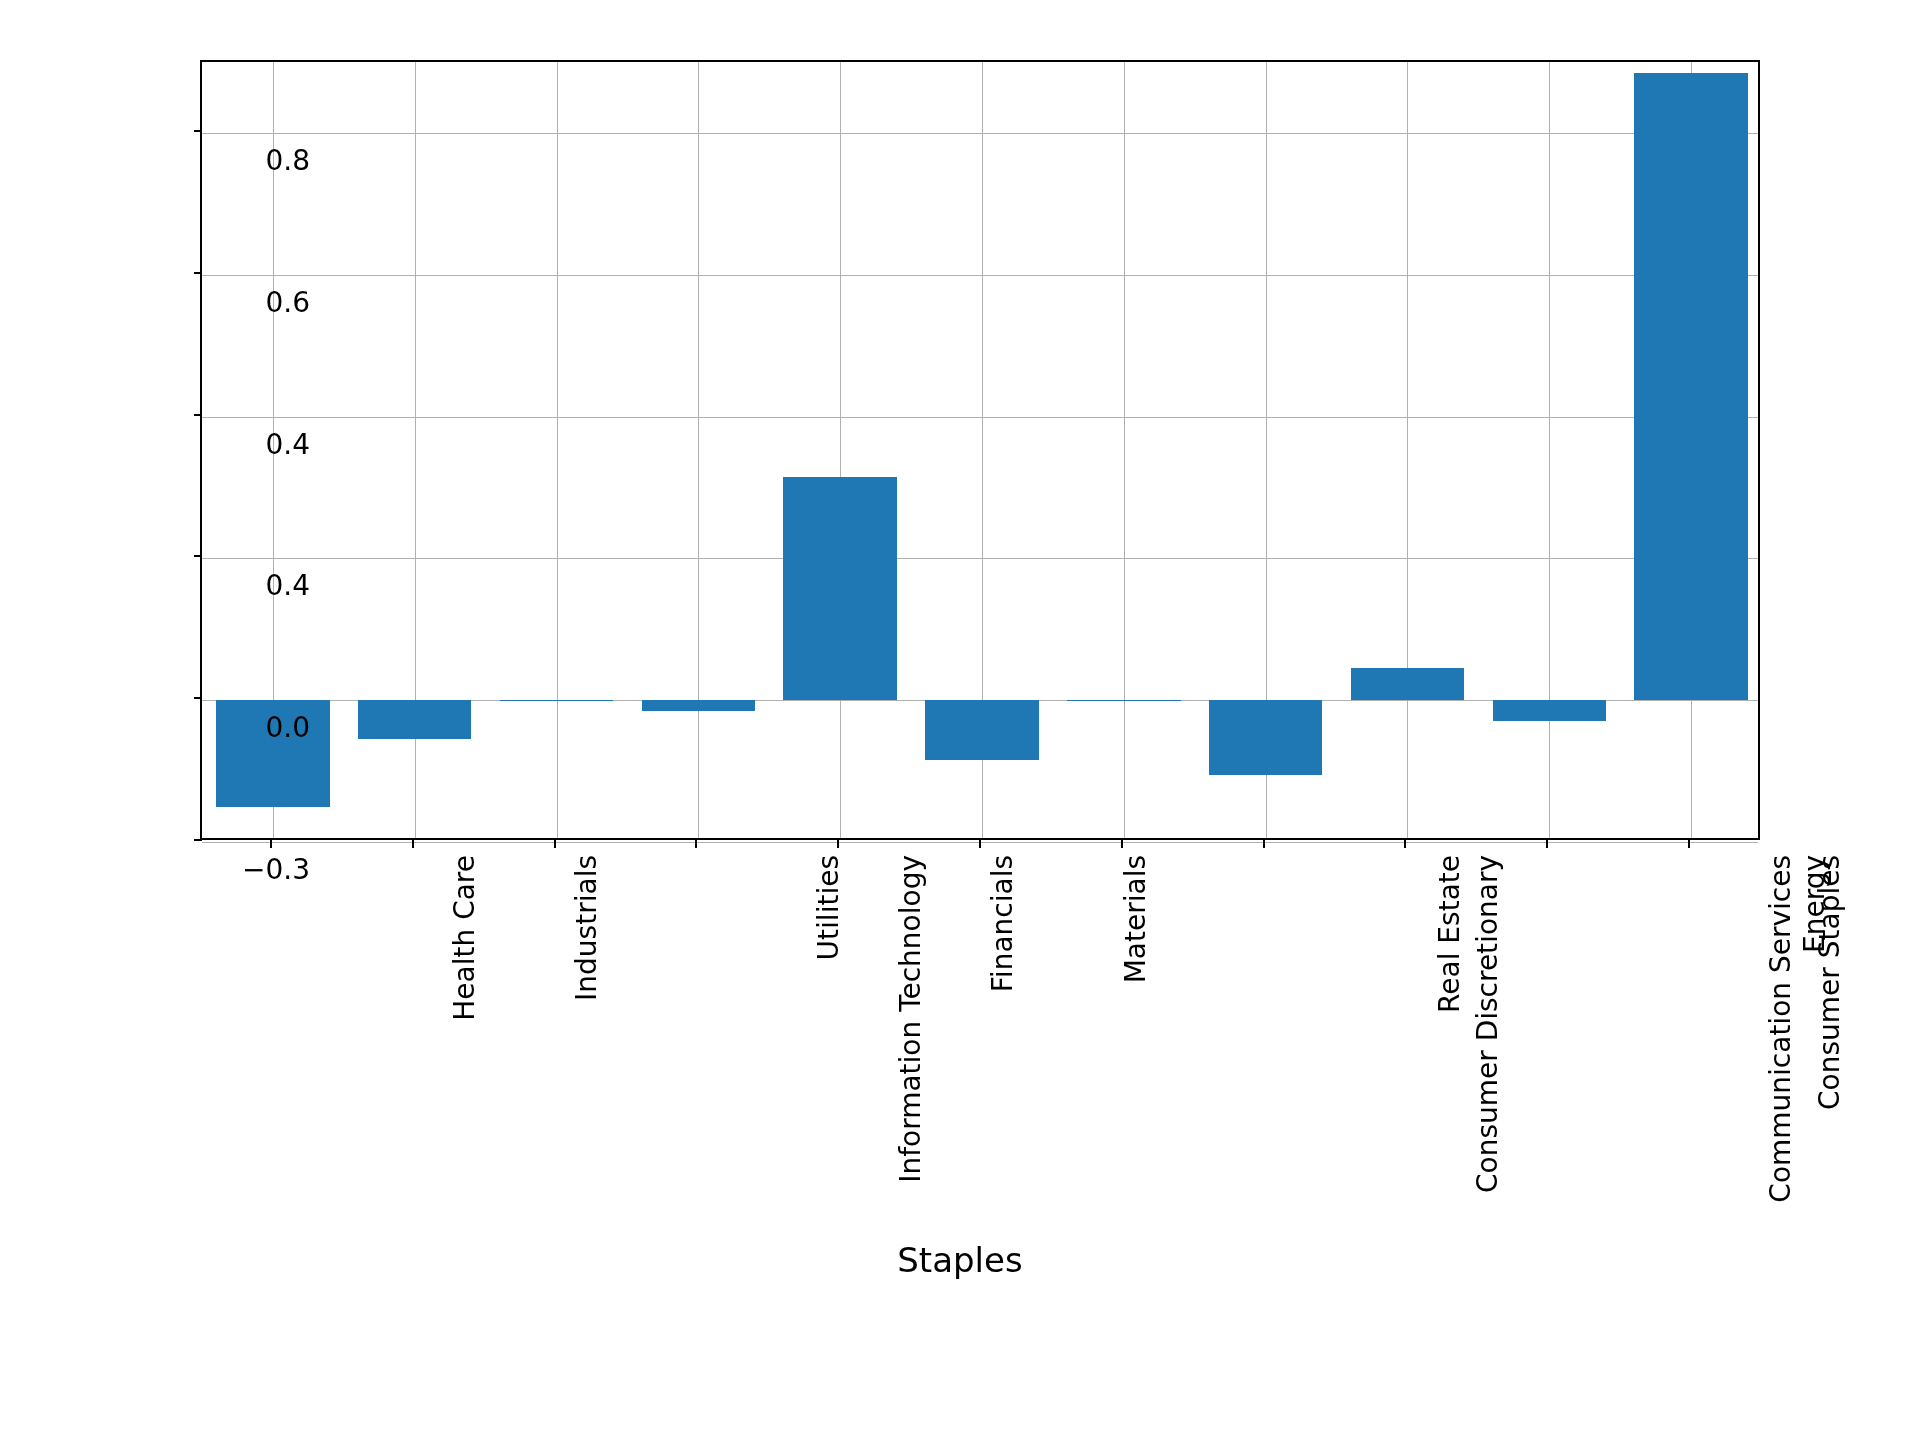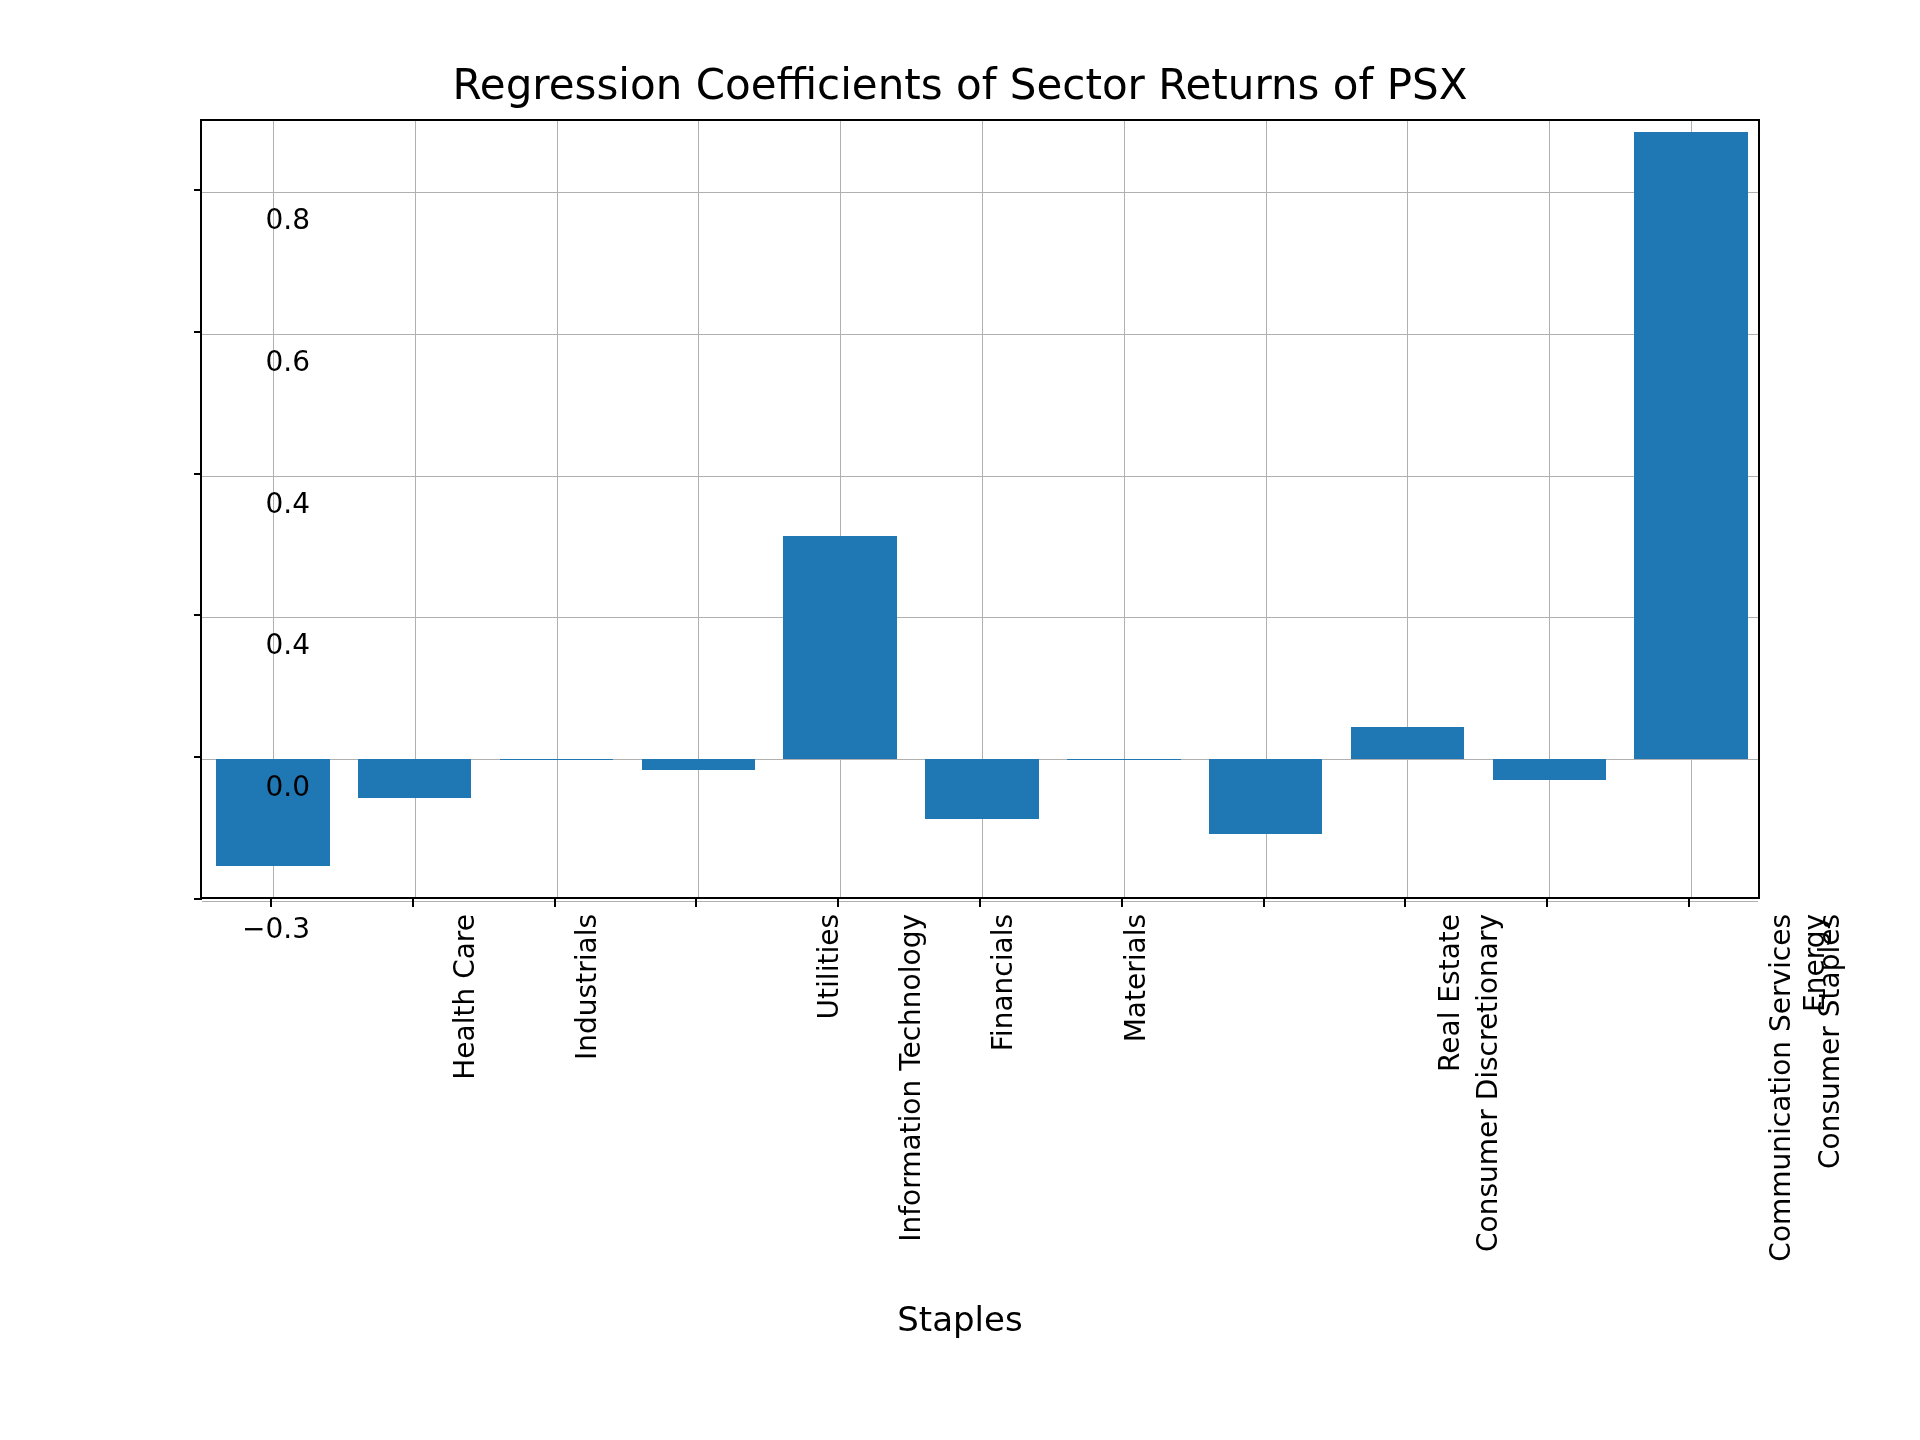--- a/index.html
+++ b/index.html
@@ -104,21 +104,20 @@
       transform-origin: top right;
       transform: rotate(-90deg);
       white-space: nowrap;
       text-align: right;
     }
   </style>
 </head>
 <body>
 
 <div class="chart-container">
-  <div class="title">Regression Coefficients of Sector Returns of PSX</div>
   <div class="plot-wrap">
     <div class="y-label">Regression Coefficients</div>
     <div class="plot-area" id="plot-area">
         <div class="grid-line-h" style="top: 780px;"></div>
         <div class="grid-line-h" style="top: 638.182px;"></div>
         <div class="grid-line-h" style="top: 496.364px;"></div>
         <div class="grid-line-h" style="top: 354.545px;"></div>
         <div class="grid-line-h" style="top: 212.727px;"></div>
         <div class="grid-line-h" style="top: 70.9091px;"></div>
         <div class="grid-line-v" style="left: 70.9091px;"></div>

